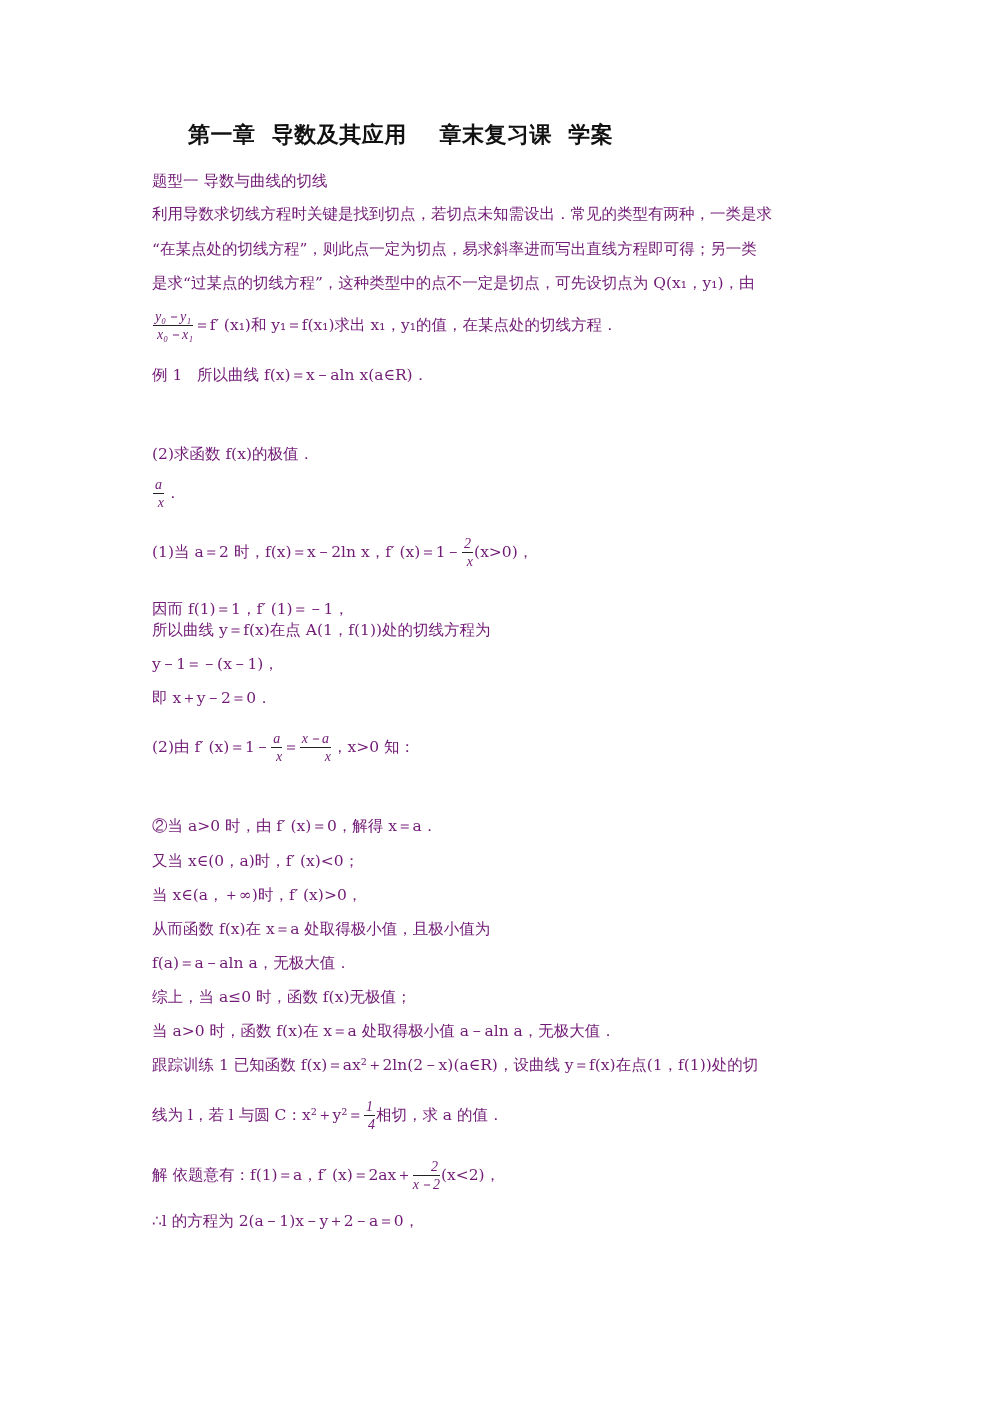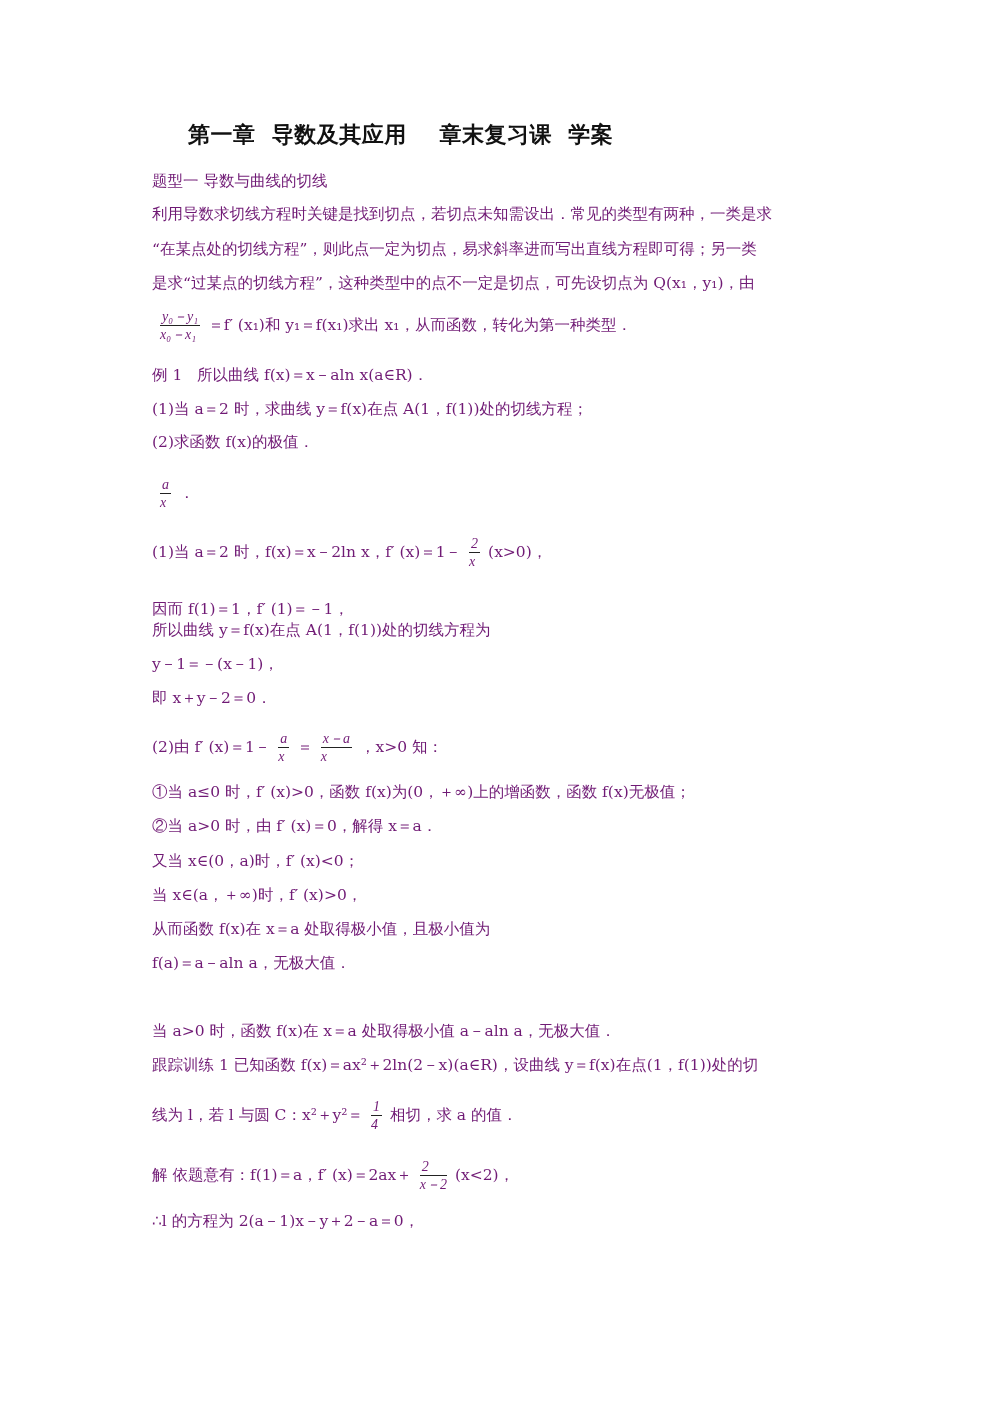--- a/index.html
+++ b/index.html
@@ -2,69 +2,68 @@
 <html><head>
 <meta charset="utf-8">
 <style>
   html, body { margin: 0; padding: 0; background: #ffffff; }
   body { width: 1000px; height: 1414px; position: relative; overflow: hidden;
          font-family: "DejaVu Serif", "Liberation Serif", serif; color: #1a1a1a; }
   .page { position: absolute; left: 0; top: 0; width: 830px; height: 1414px; }
   .title { position: absolute; left: 188px; top: 120px; font-family: "DejaVu Sans", "Liberation Sans", sans-serif;
            font-weight: bold; font-size: 22px; color: #111; letter-spacing: 0.5px; white-space: pre; }
   .line { position: absolute; left: 152px; font-size: 15.5px; white-space: nowrap; line-height: 22px; color: #701a75; }
-  .frac { display: inline-block; vertical-align: middle; text-align: left; line-height: 1; margin: 0 8px; }
+  .frac { display: inline-block; vertical-align: middle; text-align: right; line-height: 1; margin: 0 1px; }
   .frac > span { display: block; font-family: "Liberation Serif", serif; font-style: italic; font-size: 14px; }
   .frac > span.num { border-bottom: 1px solid #222; padding: 0 2px 1px; }
   .frac > span.den { padding-top: 2px; }
 </style>
 </head>
 <body>
 
 <div class="page">
 
   <div class="title">第一章  导数及其应用    章末复习课  学案</div>
 
   <div class="line" style="top:170px">题型一    导数与曲线的切线</div>
   <div class="line" style="top:238px">“在某点处的切线方程”，则此点一定为切点，易求斜率进而写出直线方程即可得；另一类</div>
   <div class="line" style="top:203px">利用导数求切线方程时关键是找到切点，若切点未知需设出．常见的类型有两种，一类是求</div>
   <div class="line" style="top:272px">是求“过某点的切线方程”，这种类型中的点不一定是切点，可先设切点为 Q(x₁，y₁)，由</div>
   <div class="line" style="top:310px">
-    <span class="frac"><span class="num">y₀－y₁</span><span class="den">x₀－x₁</span></span><span>＝f′ (x₁)和 y₁＝f(x₁)求出 x₁，从而函数，转化为第一种类型．</span>
+    <span class="frac"><span class="num">y₀－y₁</span><span class="den">x₀－x₁</span></span><span>＝f′ (x₁)和 y₁＝f(x₁)求出 x₁，y₁的值，在某点处的切线方程．</span>
   </div>
 
   <div class="line" style="top:364px">
     <span>例 1</span>&nbsp;&nbsp;&nbsp;<span>所以曲线 f(x)＝x－aln x(a∈R)．</span>
   </div>
-  <div class="line" style="top:398px">(1)当 a＝2 时，求曲线 y＝f(x)在点 A(1，f(1))处的切线方程；</div>
-  <div class="line" style="top:431px">(2)求函数 f(x)的极值．</div>
+  <div class="line" style="top:443px">(2)求函数 f(x)的极值．</div>
 
   <div class="line" style="top:478px">
     <span class="frac"><span class="num">a</span><span class="den">x</span></span><span>．</span>
   </div>
 
   <div class="line" style="top:537px">
     <span>(1)当 a＝2 时，f(x)＝x－2ln x，f′ (x)＝1－</span><span class="frac"><span class="num">2</span><span class="den">x</span></span><span>(x&gt;0)，</span>
   </div>
 
   <div class="line" style="top:598px">因而 f(1)＝1，f′ (1)＝－1，</div>
   <div class="line" style="top:619px">所以曲线 y＝f(x)在点 A(1，f(1))处的切线方程为</div>
   <div class="line" style="top:653px">y－1＝－(x－1)，</div>
   <div class="line" style="top:687px">即 x＋y－2＝0．</div>
 
   <div class="line" style="top:732px">
     <span>(2)由 f′ (x)＝1－</span><span class="frac"><span class="num">a</span><span class="den">x</span></span><span>＝</span><span class="frac"><span class="num">x－a</span><span class="den">x</span></span><span>，x&gt;0 知：</span>
   </div>
 
-  <div class="line" style="top:781px">①当 a≤0 时，f′ (x)&gt;0，函数 f(x)为(0，＋∞)上的增函数，函数 f(x)无极值；</div>
   <div class="line" style="top:815px">②当 a&gt;0 时，由 f′ (x)＝0，解得 x＝a．</div>
   <div class="line" style="top:850px">又当 x∈(0，a)时，f′ (x)&lt;0；</div>
   <div class="line" style="top:884px">当 x∈(a，＋∞)时，f′ (x)&gt;0，</div>
   <div class="line" style="top:918px">从而函数 f(x)在 x＝a 处取得极小值，且极小值为</div>
   <div class="line" style="top:952px">f(a)＝a－aln a，无极大值．</div>
+  <div class="line" style="top:986px">综上，当 a≤0 时，函数 f(x)无极值；</div>
   <div class="line" style="top:1020px">当 a&gt;0 时，函数 f(x)在 x＝a 处取得极小值 a－aln a，无极大值．</div>
 
   <div class="line" style="top:1054px">跟踪训练 1    已知函数 f(x)＝ax²＋2ln(2－x)(a∈R)，设曲线 y＝f(x)在点(1，f(1))处的切</div>
   <div class="line" style="top:1100px">
     <span>线为 l，若 l 与圆 C：x²＋y²＝</span><span class="frac"><span class="num">1</span><span class="den">4</span></span><span>相切，求 a 的值．</span>
   </div>
 
   <div class="line" style="top:1160px">
     <span>解    依题意有：f(1)＝a，f′ (x)＝2ax＋</span><span class="frac"><span class="num">2</span><span class="den">x－2</span></span><span>(x&lt;2)，</span>
   </div>

